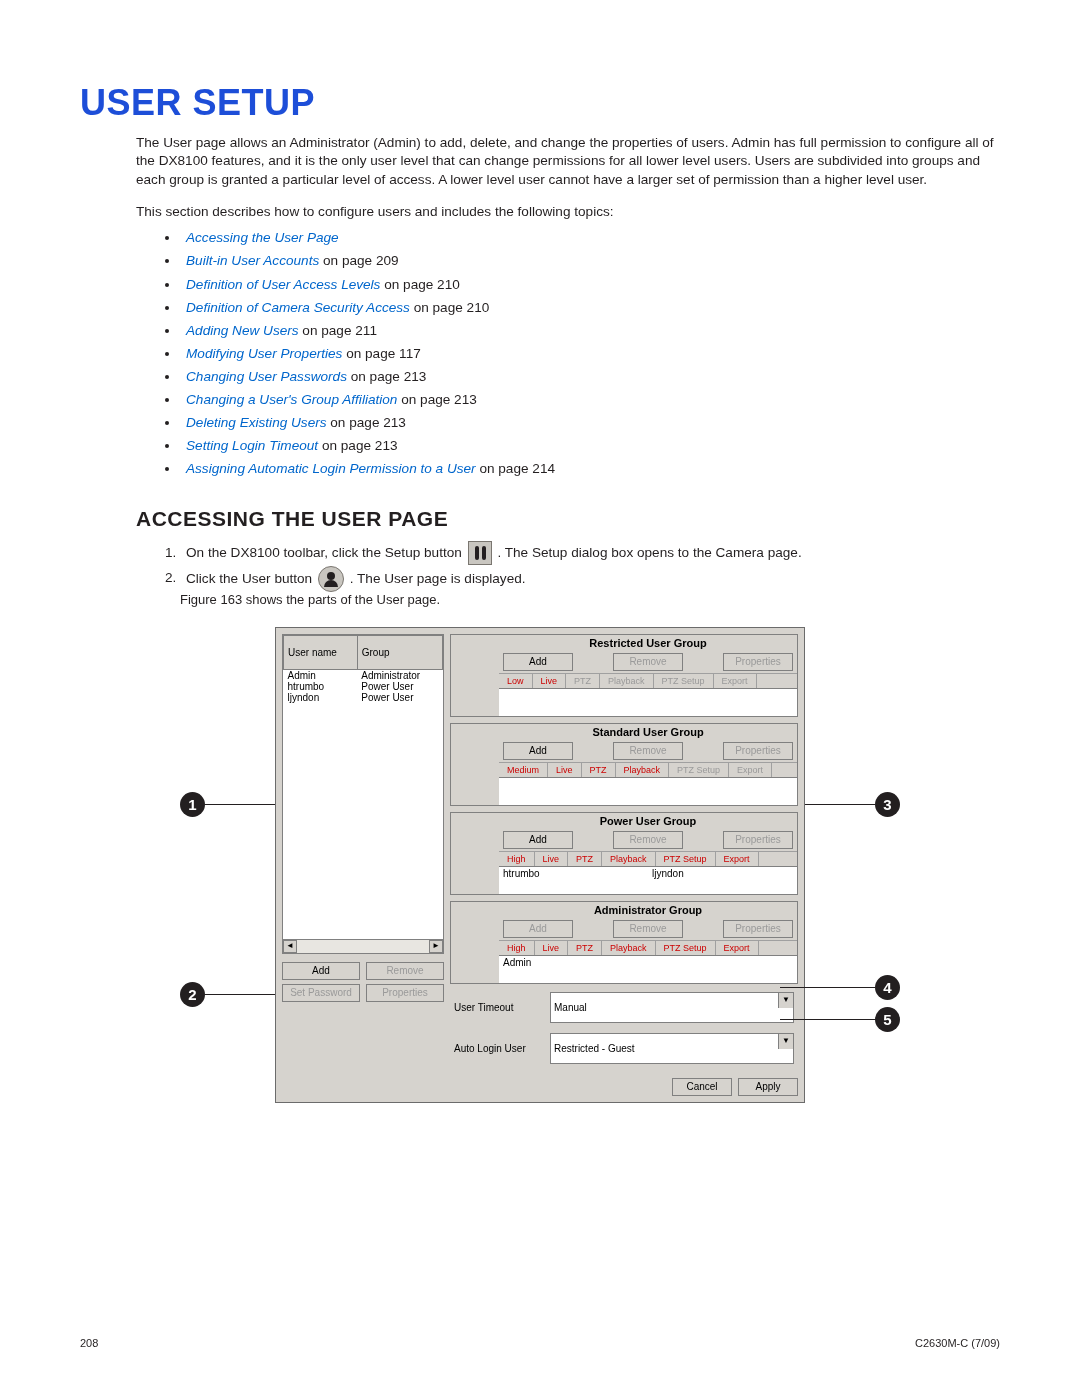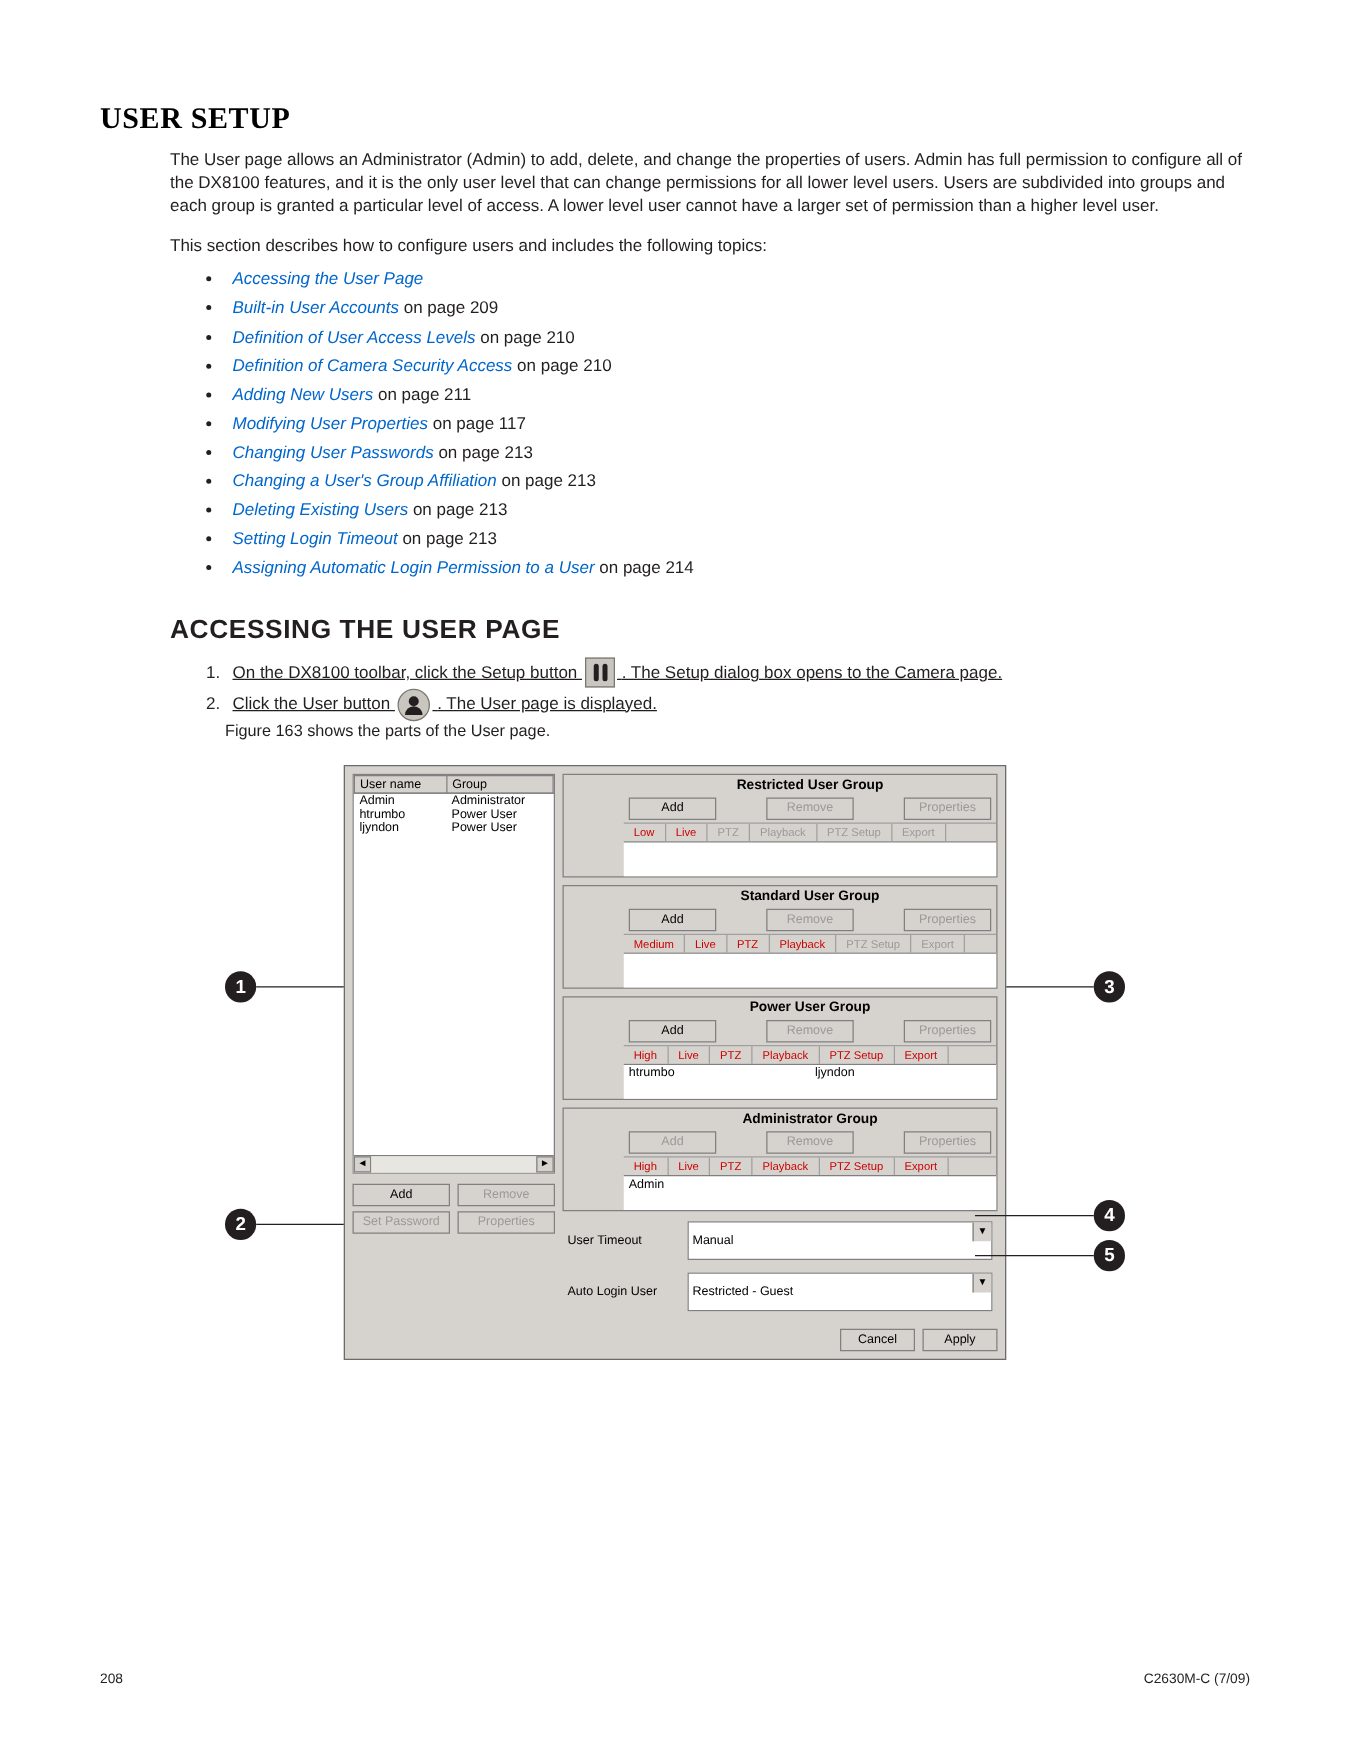--- a/index.html
+++ b/index.html
@@ -1,44 +1,44 @@
 <!DOCTYPE html>
 <html><head>
 <meta charset="utf-8">
 <style>
 * { margin:0; padding:0; box-sizing:border-box; }
 body { font-family: Arial, Helvetica, sans-serif; background:#fff; color:#231f20; }
 .page { width:1080px; height:1397px; position:relative; padding:82px 80px 0 80px; }
-h1.title { font-family: Liberation Serif, serif; font-stretch:condensed; font-size:24px; font-weight:700; letter-spacing:0.5px; color:#000000; margin-bottom:10px; }
+h1.title { font-family: Liberation Sans, sans-serif; font-stretch:condensed; font-size:36px; font-weight:700; letter-spacing:0.5px; color:#1d4ed8; margin-bottom:10px; }
 .para { font-size:13.6px; line-height:1.35; margin-left:56px; margin-bottom:14px; }
 .para2 { font-size:13.6px; line-height:1.35; margin-left:56px; margin-bottom:6px; }
 ul.toc { list-style:disc; margin-left:100px; font-size:13.6px; line-height:1.55; margin-bottom:26px; }
 ul.toc li { padding-left:6px; padding-bottom:2px; }
 a.link { color:#0066cc; font-style:italic; text-decoration:none; }
 span.pg { color:#231f20; }
 h2.sub { font-family:"Arial Narrow", Arial, sans-serif; font-stretch:condensed; font-size:21px; font-weight:700; letter-spacing:0.5px; margin-left:56px; margin-bottom:10px; margin-top:4px; }
 ol.steps { list-style:decimal; margin-left:100px; font-size:13.6px; line-height:1.8; }
-ol.steps li { padding-left:6px;text-decoration:underline; }
+ol.steps li { padding-left:6px; }
 .iconbtn { display:inline-block; width:24px; height:24px; background:#c9c6c0; border:1px solid #7a7670; vertical-align:middle; position:relative; margin:0 2px; }
 .iconbtn.tool::before { content:""; position:absolute; left:6px; top:4px; width:4px; height:14px; background:#231f20; border-radius:2px; }
 .iconbtn.tool::after { content:""; position:absolute; right:5px; top:4px; width:4px; height:14px; background:#231f20; border-radius:2px; }
 .iconbtn.user { border-radius:50%; width:26px; height:26px; }
 .iconbtn.user::before { content:""; position:absolute; left:8px; top:5px; width:8px; height:8px; border-radius:50%; background:#231f20; }
 .iconbtn.user::after { content:""; position:absolute; left:5px; bottom:4px; width:14px; height:7px; border-radius:7px 7px 0 0; background:#231f20; }
 .afterfig { font-size:13px; margin-left:100px; margin-top:0; margin-bottom:20px; }
 
 .figwrap { position:relative; width:720px; margin:0 auto; }
 .callout { position:absolute; width:25px; height:25px; border-radius:50%; background:#231f20; color:#fff; font-size:15px; font-weight:700; display:flex; align-items:center; justify-content:center; z-index:20; }
 .cline { position:absolute; background:#231f20; z-index:15; }
 
 .dialog { position:relative; width:530px; margin:0 auto; border:1px solid #6b6b6b; background:#d6d3ce; font-family: Tahoma, Arial, sans-serif; font-size:10px; color:#000; }
 .dialog-body { display:flex; padding:6px; gap:6px; }
 .leftcol { width:200px; display:flex; flex-direction:column; }
 .userlist { border:1px solid #808080; background:#fff; height:320px; position:relative; }
-.userlist thead td { background:#d6d3ce; border:1px solid #808080; padding:1px 4px; font-size:10px; }
+.userlist thead td { background:#d6d3ce; border:1px solid #808080; padding:11px 4px; font-size:10px; }
 .userlist table { width:100%; border-collapse:collapse; }
 .userlist td { padding:0 4px; font-size:10px; }
 .hscroll { position:absolute; bottom:0; left:0; right:0; height:14px; background:#d6d3ce; border-top:1px solid #808080; display:flex; }
 .hscroll .ar { width:14px; height:100%; background:#d6d3ce; border:1px solid #808080; text-align:center; font-size:8px; line-height:10px; }
 .hscroll .track { flex:1; background:#e8e6e1; }
 .leftbtns { margin-top:8px; }
 .btnrow { display:flex; gap:6px; margin-bottom:4px; }
 .wbtn { flex:1; height:18px; border:1px solid #808080; background:#d6d3ce; font-size:10px; cursor:default; }
 .wbtn.dis { color:#9a9a9a; }
 

